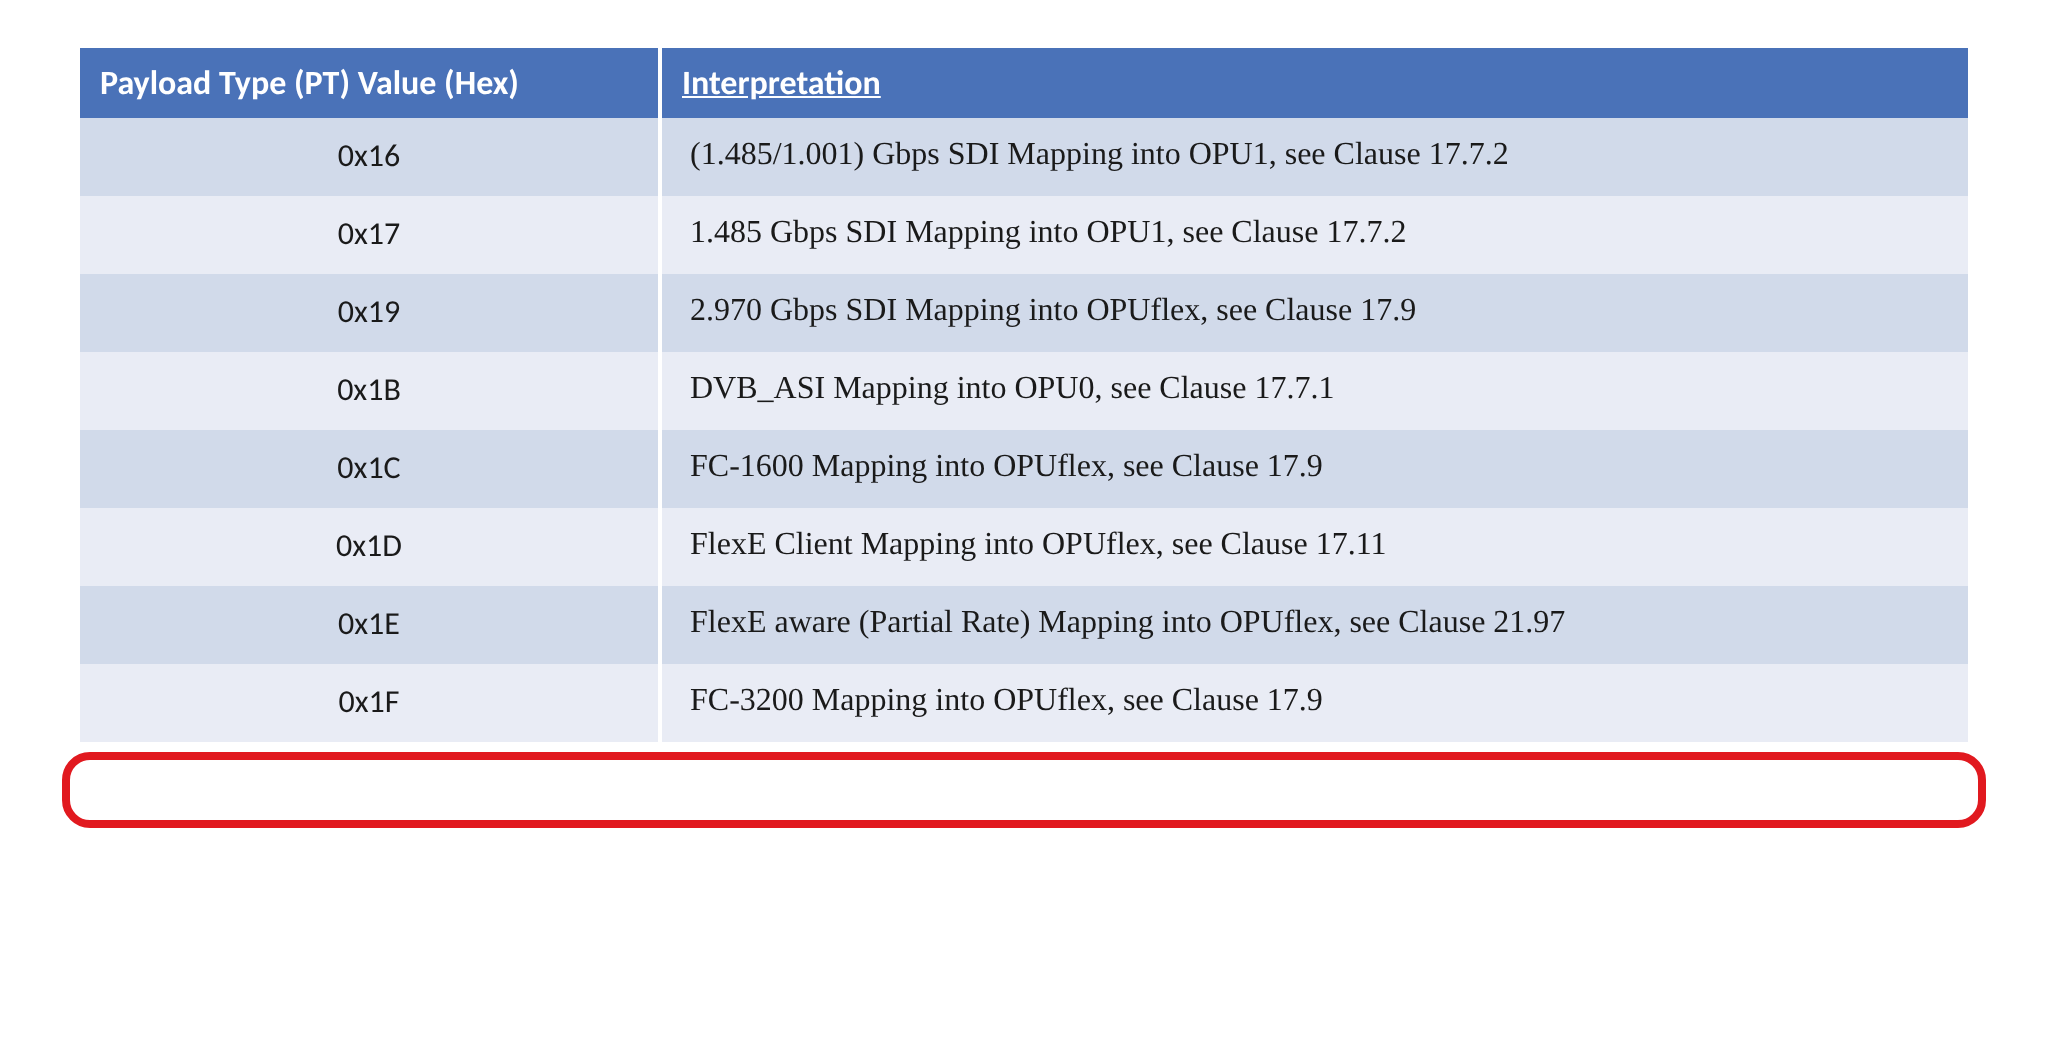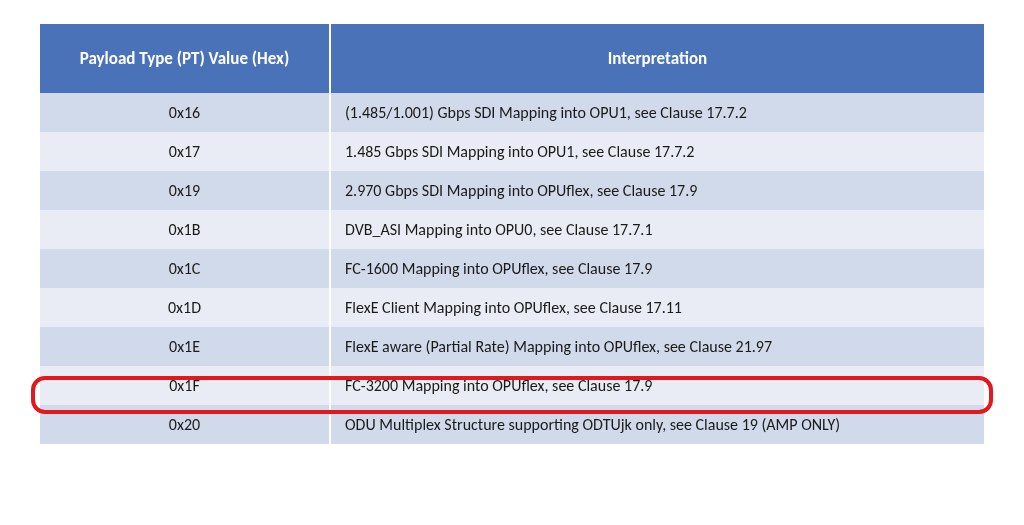--- a/index.html
+++ b/index.html
@@ -21,36 +21,38 @@
     table {
       border-collapse: collapse;
       width: 100%;
       table-layout: fixed;
     }
     th {
       background: #4a72b8;
       color: #ffffff;
       font-weight: bold;
       font-size: 17px;
-      padding: 24px 10px;
-      text-align: center;
+      padding: 7px 10px;
+      text-align: left;
       border-right: 2px solid #ffffff;
     }
     th:last-child {
       border-right: none;
+      text-decoration: underline;
     }
     td {
       font-size: 16px;
       color: #1a1a1a;
       padding: 10px 14px;
       border-right: 2px solid #ffffff;
       vertical-align: top;
     }
     td:last-child {
       border-right: none;
+      font-family: Liberation Serif, serif;
     }
     td.col-pt {
       text-align: center;
     }
     td.col-interp {
       text-align: left;
     }
     tbody tr:nth-child(odd) {
       background: #d1daea;
     }
@@ -114,20 +116,16 @@
           <td class="col-interp">FlexE Client Mapping into OPUflex, see Clause 17.11</td>
         </tr>
         <tr>
           <td class="col-pt">0x1E</td>
           <td class="col-interp">FlexE aware (Partial Rate) Mapping into OPUflex, see Clause 21.97</td>
         </tr>
         <tr>
           <td class="col-pt">0x1F</td>
           <td class="col-interp">FC-3200 Mapping into OPUflex, see Clause 17.9</td>
         </tr>
-        <tr>
-          <td class="col-pt">0x20</td>
-          <td class="col-interp">ODU Multiplex Structure supporting ODTUjk only, see Clause 19 (AMP ONLY)</td>
-        </tr>
       </tbody>
   </table>
   <div id="highlight-box" class="highlight-box" style="top: 352px; height: 38px;"></div>
 </div>
 
 </body></html>

